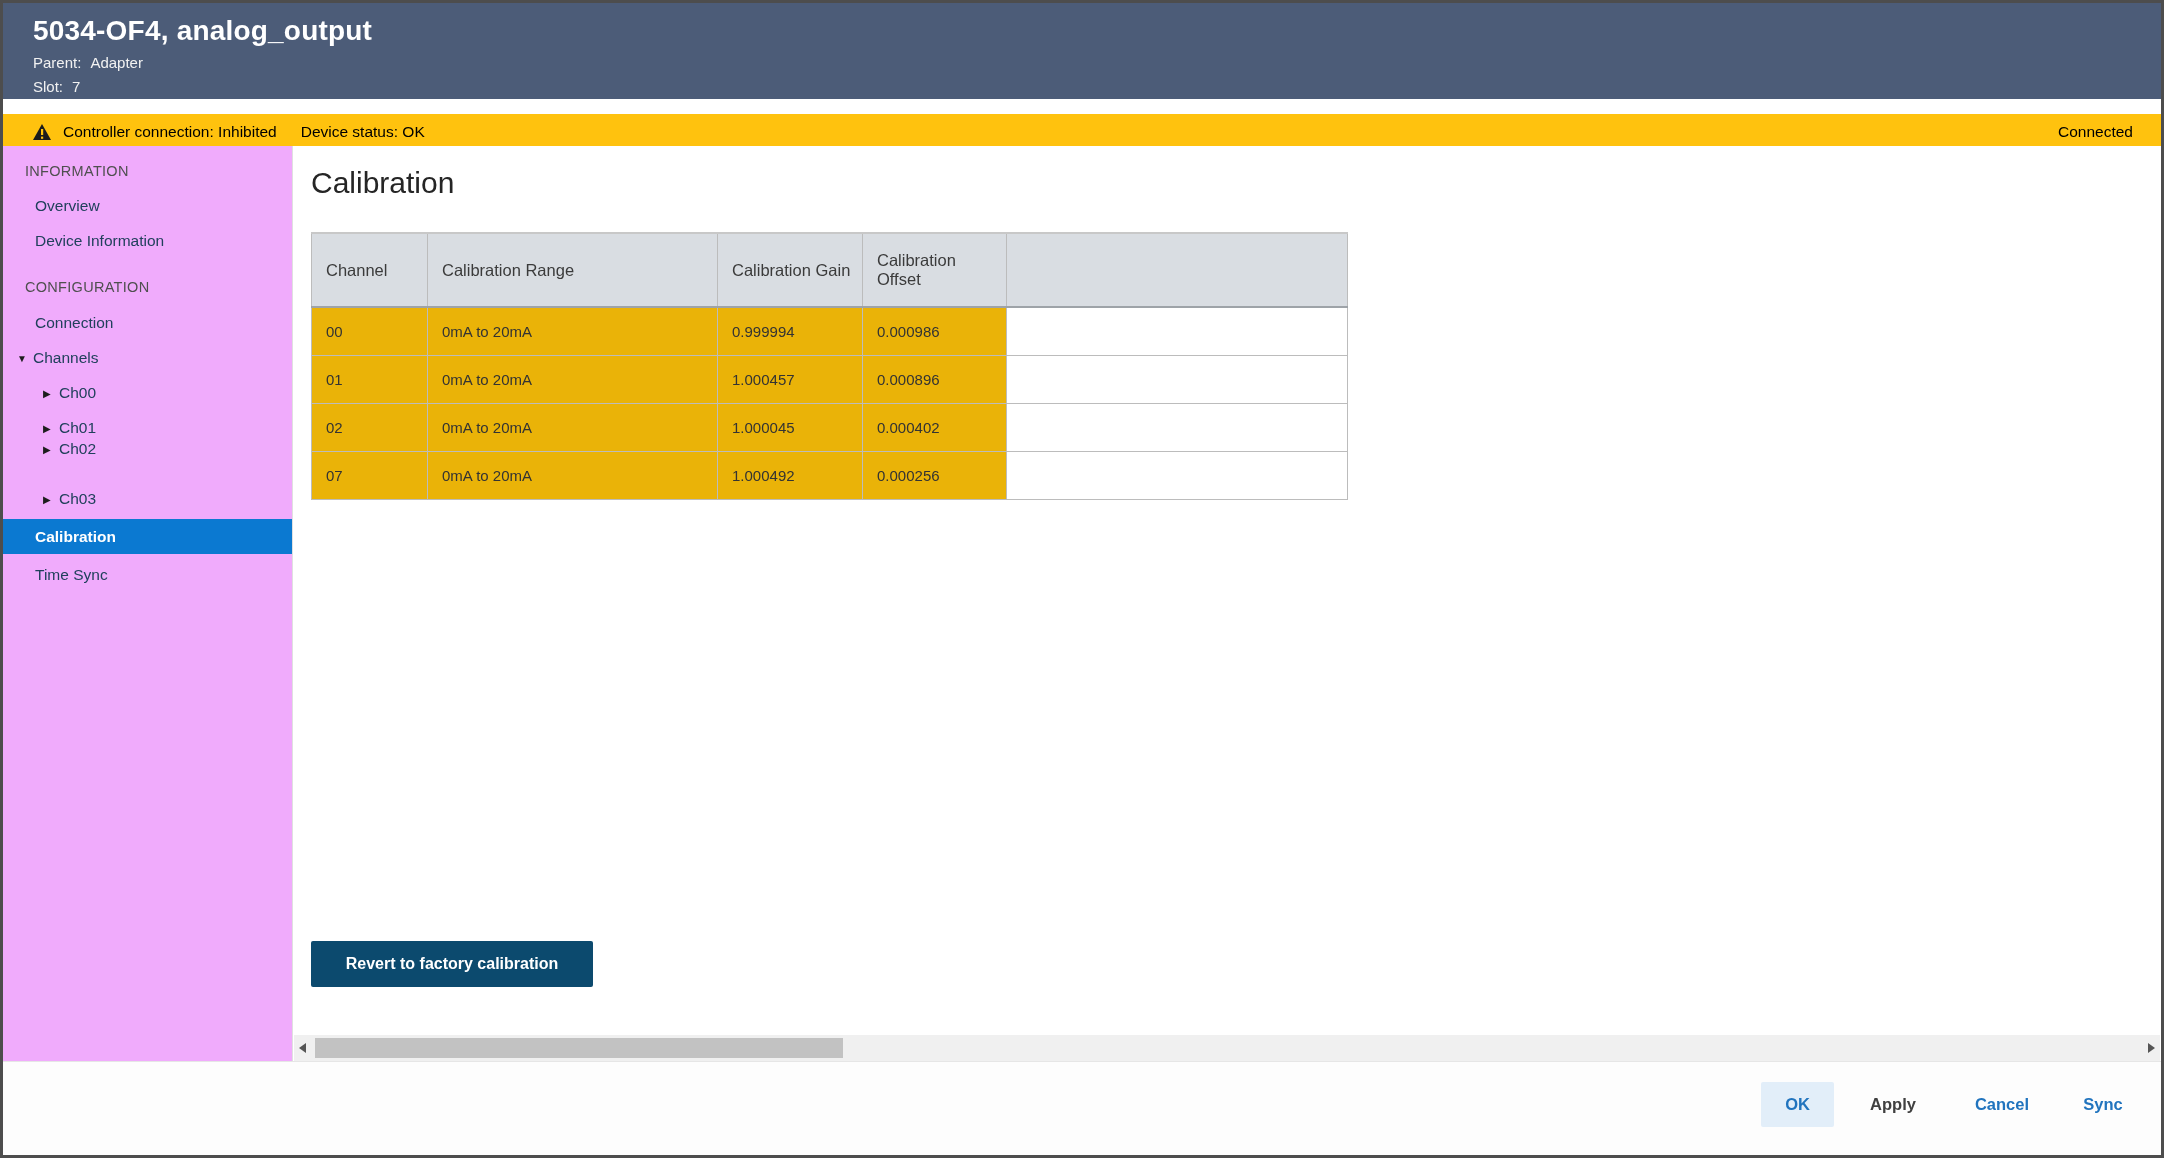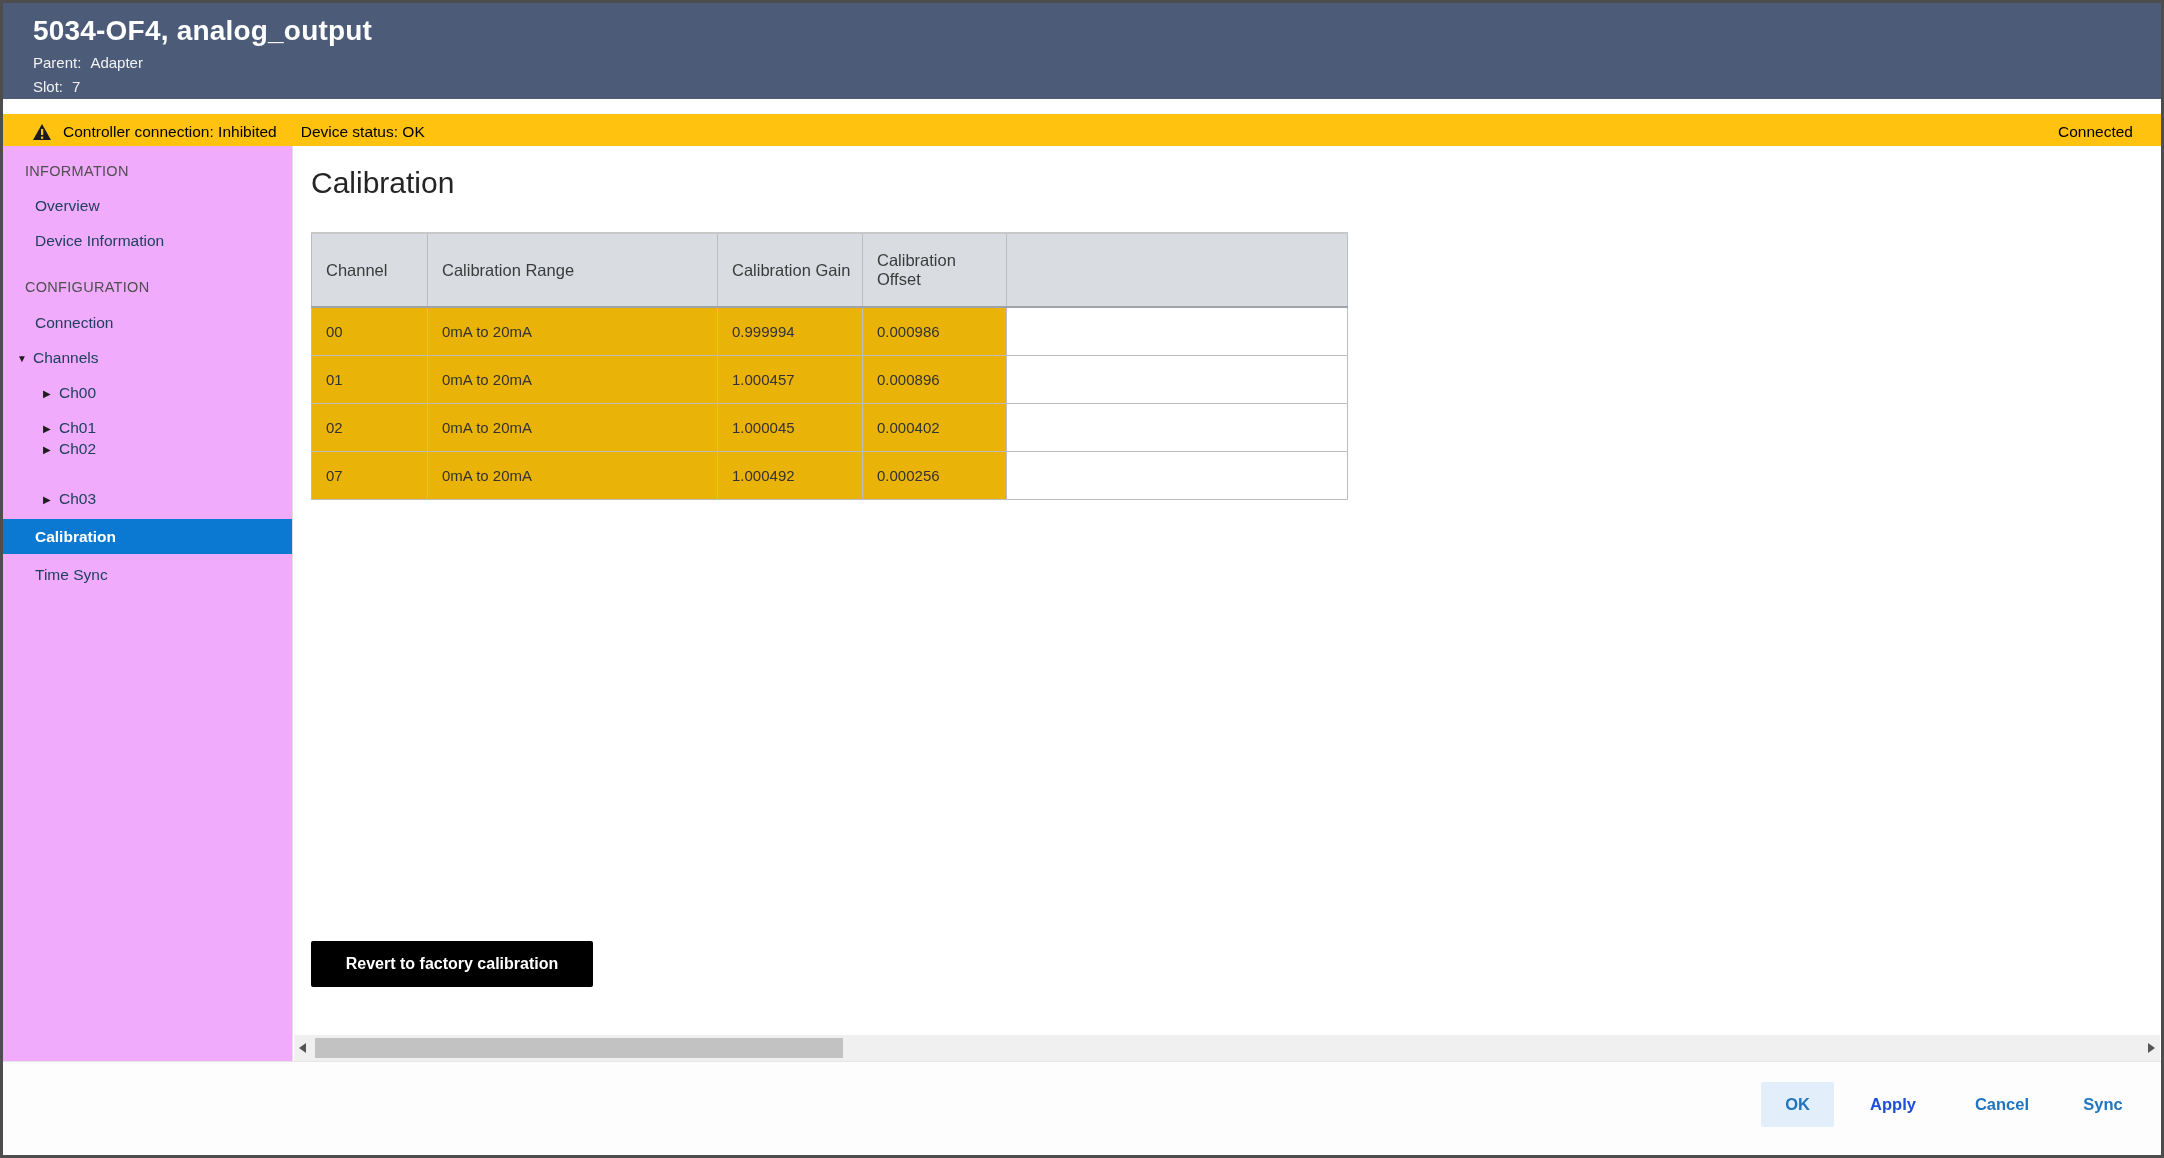--- a/index.html
+++ b/index.html
@@ -72,21 +72,21 @@
     color:#3b3b3b; vertical-align:middle;
     border-bottom:2px solid #9ea3a8; border-top:2px solid #c8c8c8;
   }
   .cal-table tbody td { height:48px; background:#eab308; }
   .cal-table tbody td.c4 { background:#ffffff; }
   .cal-table { border:1px solid #a6a6a6; }
 
   
   .revert-btn {
     position:absolute; left:308px; top:938px; width:282px; height:46px;
-    background:#000000; border:none; border-radius:2px;
+    background:#0c4a6e; border:none; border-radius:2px;
     color:#ffffff; font-size:16px; font-weight:700;
     font-family:"Liberation Sans", sans-serif; cursor:pointer;
   }
 
   
   .hscroll {
     position:absolute; left:291px; top:1032px; width:1866px; height:26px;
     background:#f0f0f0;
   }
   .hscroll-thumb {
@@ -110,21 +110,21 @@
     position:absolute; left:0; top:1058px; width:2158px; height:94px;
     background:#fdfdfd; border-top:1px solid #e6e6e6;
   }
   .footer-btn {
     position:absolute; top:20px; height:45px; line-height:45px;
     text-align:center; font-size:16.5px; font-weight:700;
     font-family:"Liberation Sans", sans-serif;
     background:transparent; border:none; cursor:pointer; color:#2174be;
   }
   .btn-ok { left:1758px; width:73px; background:#e2eef9; border-radius:2px; }
-  .btn-apply { left:1851px; width:78px; color:#1d4ed8; cursor:default; }
+  .btn-apply { left:1851px; width:78px; color:#404040; cursor:default; }
   .btn-cancel { left:1959px; width:80px; }
   .btn-help { left:2069px; width:62px; }
 </style>
 </head>
 <body>
 
 <div class="frame">
 
   <div class="header">
     <div class="header-title">5034-OF4, analog_output</div>

